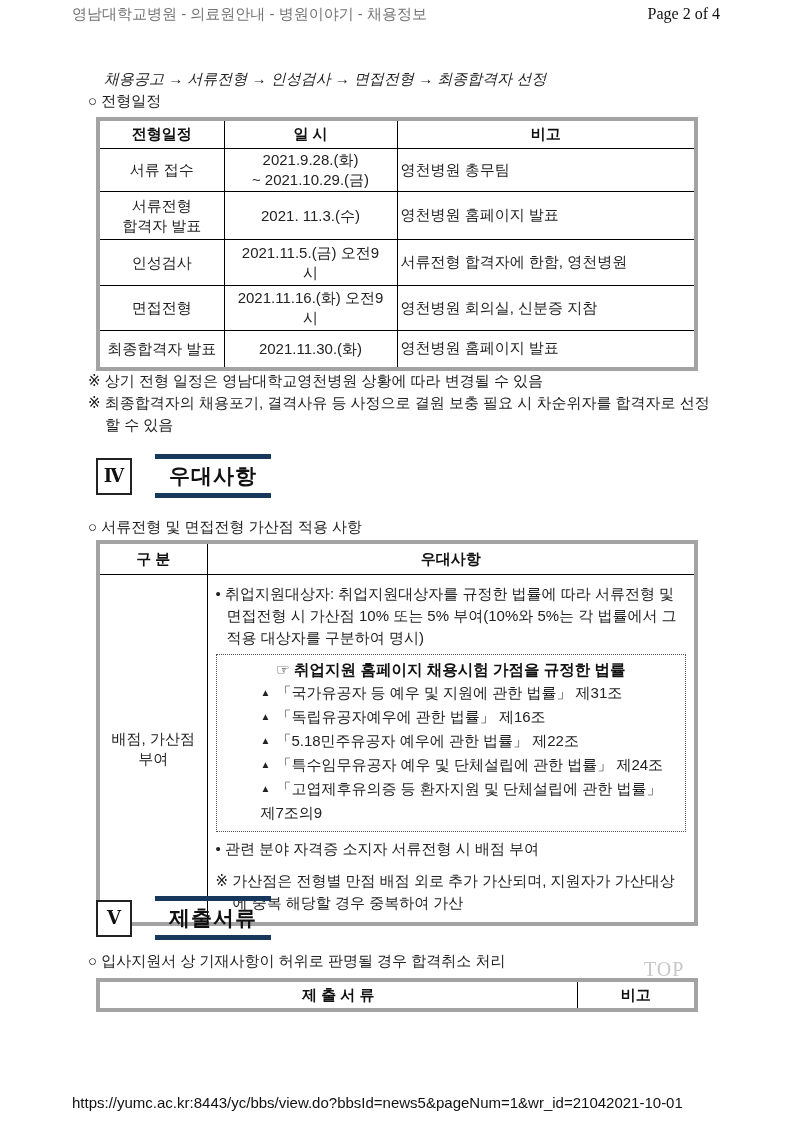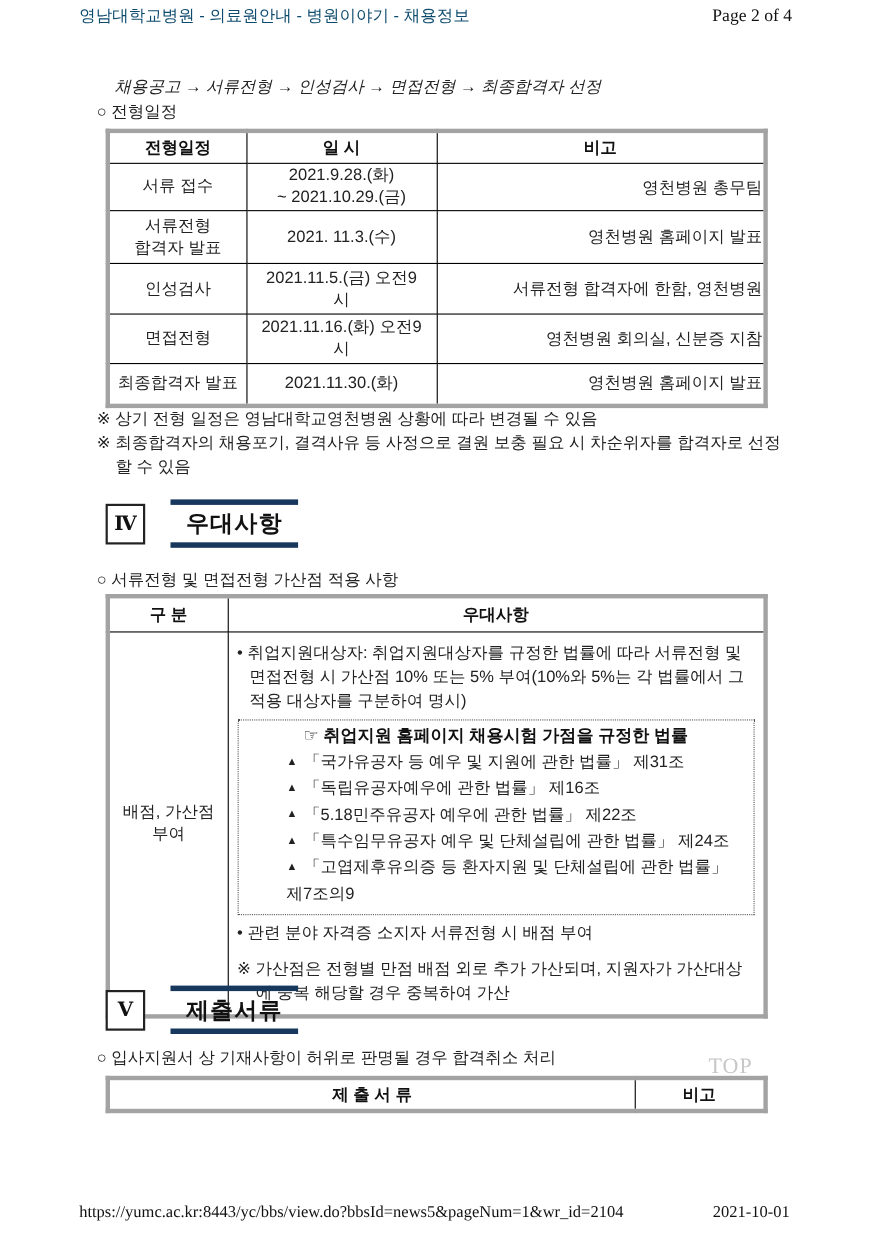--- a/index.html
+++ b/index.html
@@ -4,36 +4,36 @@
 <style>
   html,body{margin:0;padding:0;background:#888;}
   .page{
     position:relative;width:792px;height:1121px;background:#ffffff;
     margin:0 auto;overflow:hidden;
     font-family:"Liberation Sans","DejaVu Sans",sans-serif;
     color:#1b1b1b;
   }
   
   .doc-header{position:absolute;top:5px;left:72px;right:72px;display:flex;justify-content:space-between;align-items:baseline;}
-  .doc-header .left{font-size:15px;color:#0c4a6e;}
+  .doc-header .left{font-size:15px;color:#737373;}
   .doc-header .right{font-family:"Liberation Serif","DejaVu Serif",serif;font-size:16px;color:#111;}
-  .doc-footer{position:absolute;top:1094px;left:72px;right:74px;display:flex;justify-content:space-between;font-family:Liberation Serif, serif;font-size:15px;color:#111;}
+  .doc-footer{position:absolute;top:1094px;left:72px;right:74px;display:flex;font-family:Liberation Sans, sans-serif;font-size:15px;color:#111;}
 
   .flow-line{position:absolute;top:70px;left:104px;font-size:15px;color:#222;font-style:italic;}
   .circ-label{position:absolute;left:88px;font-size:15px;color:#222;}
 
   
   table{border-collapse:collapse;table-layout:fixed;}
   .doc-table{position:absolute;left:96px;width:598px;border:4px solid #a3a3a3;}
   .doc-table th,.doc-table td{border:1px solid #000;font-size:15px;color:#222;}
   .doc-table th{font-weight:bold;text-align:center;color:#111;}
   .t1{top:117px;}
   .t1 th{height:25px;}
   .t1 td{text-align:center;}
-  .t1 td.note-col{text-align:right;padding-left:16px;margin-left:12px;}
+  .t1 td.note-col{text-align:left;padding-left:3px;margin-left:12px;}
   .prewrap{white-space:pre-line;line-height:20px;}
 
   .notes{position:absolute;top:370px;left:88px;width:628px;font-size:15px;line-height:22px;color:#222;}
   .notes .hang{padding-left:17px;text-indent:-17px;}
 
   
   .sec-head{position:absolute;left:96px;display:flex;align-items:center;}
   .sec4{top:454px;}
   .sec5{top:896px;}
   .numeral-box{

